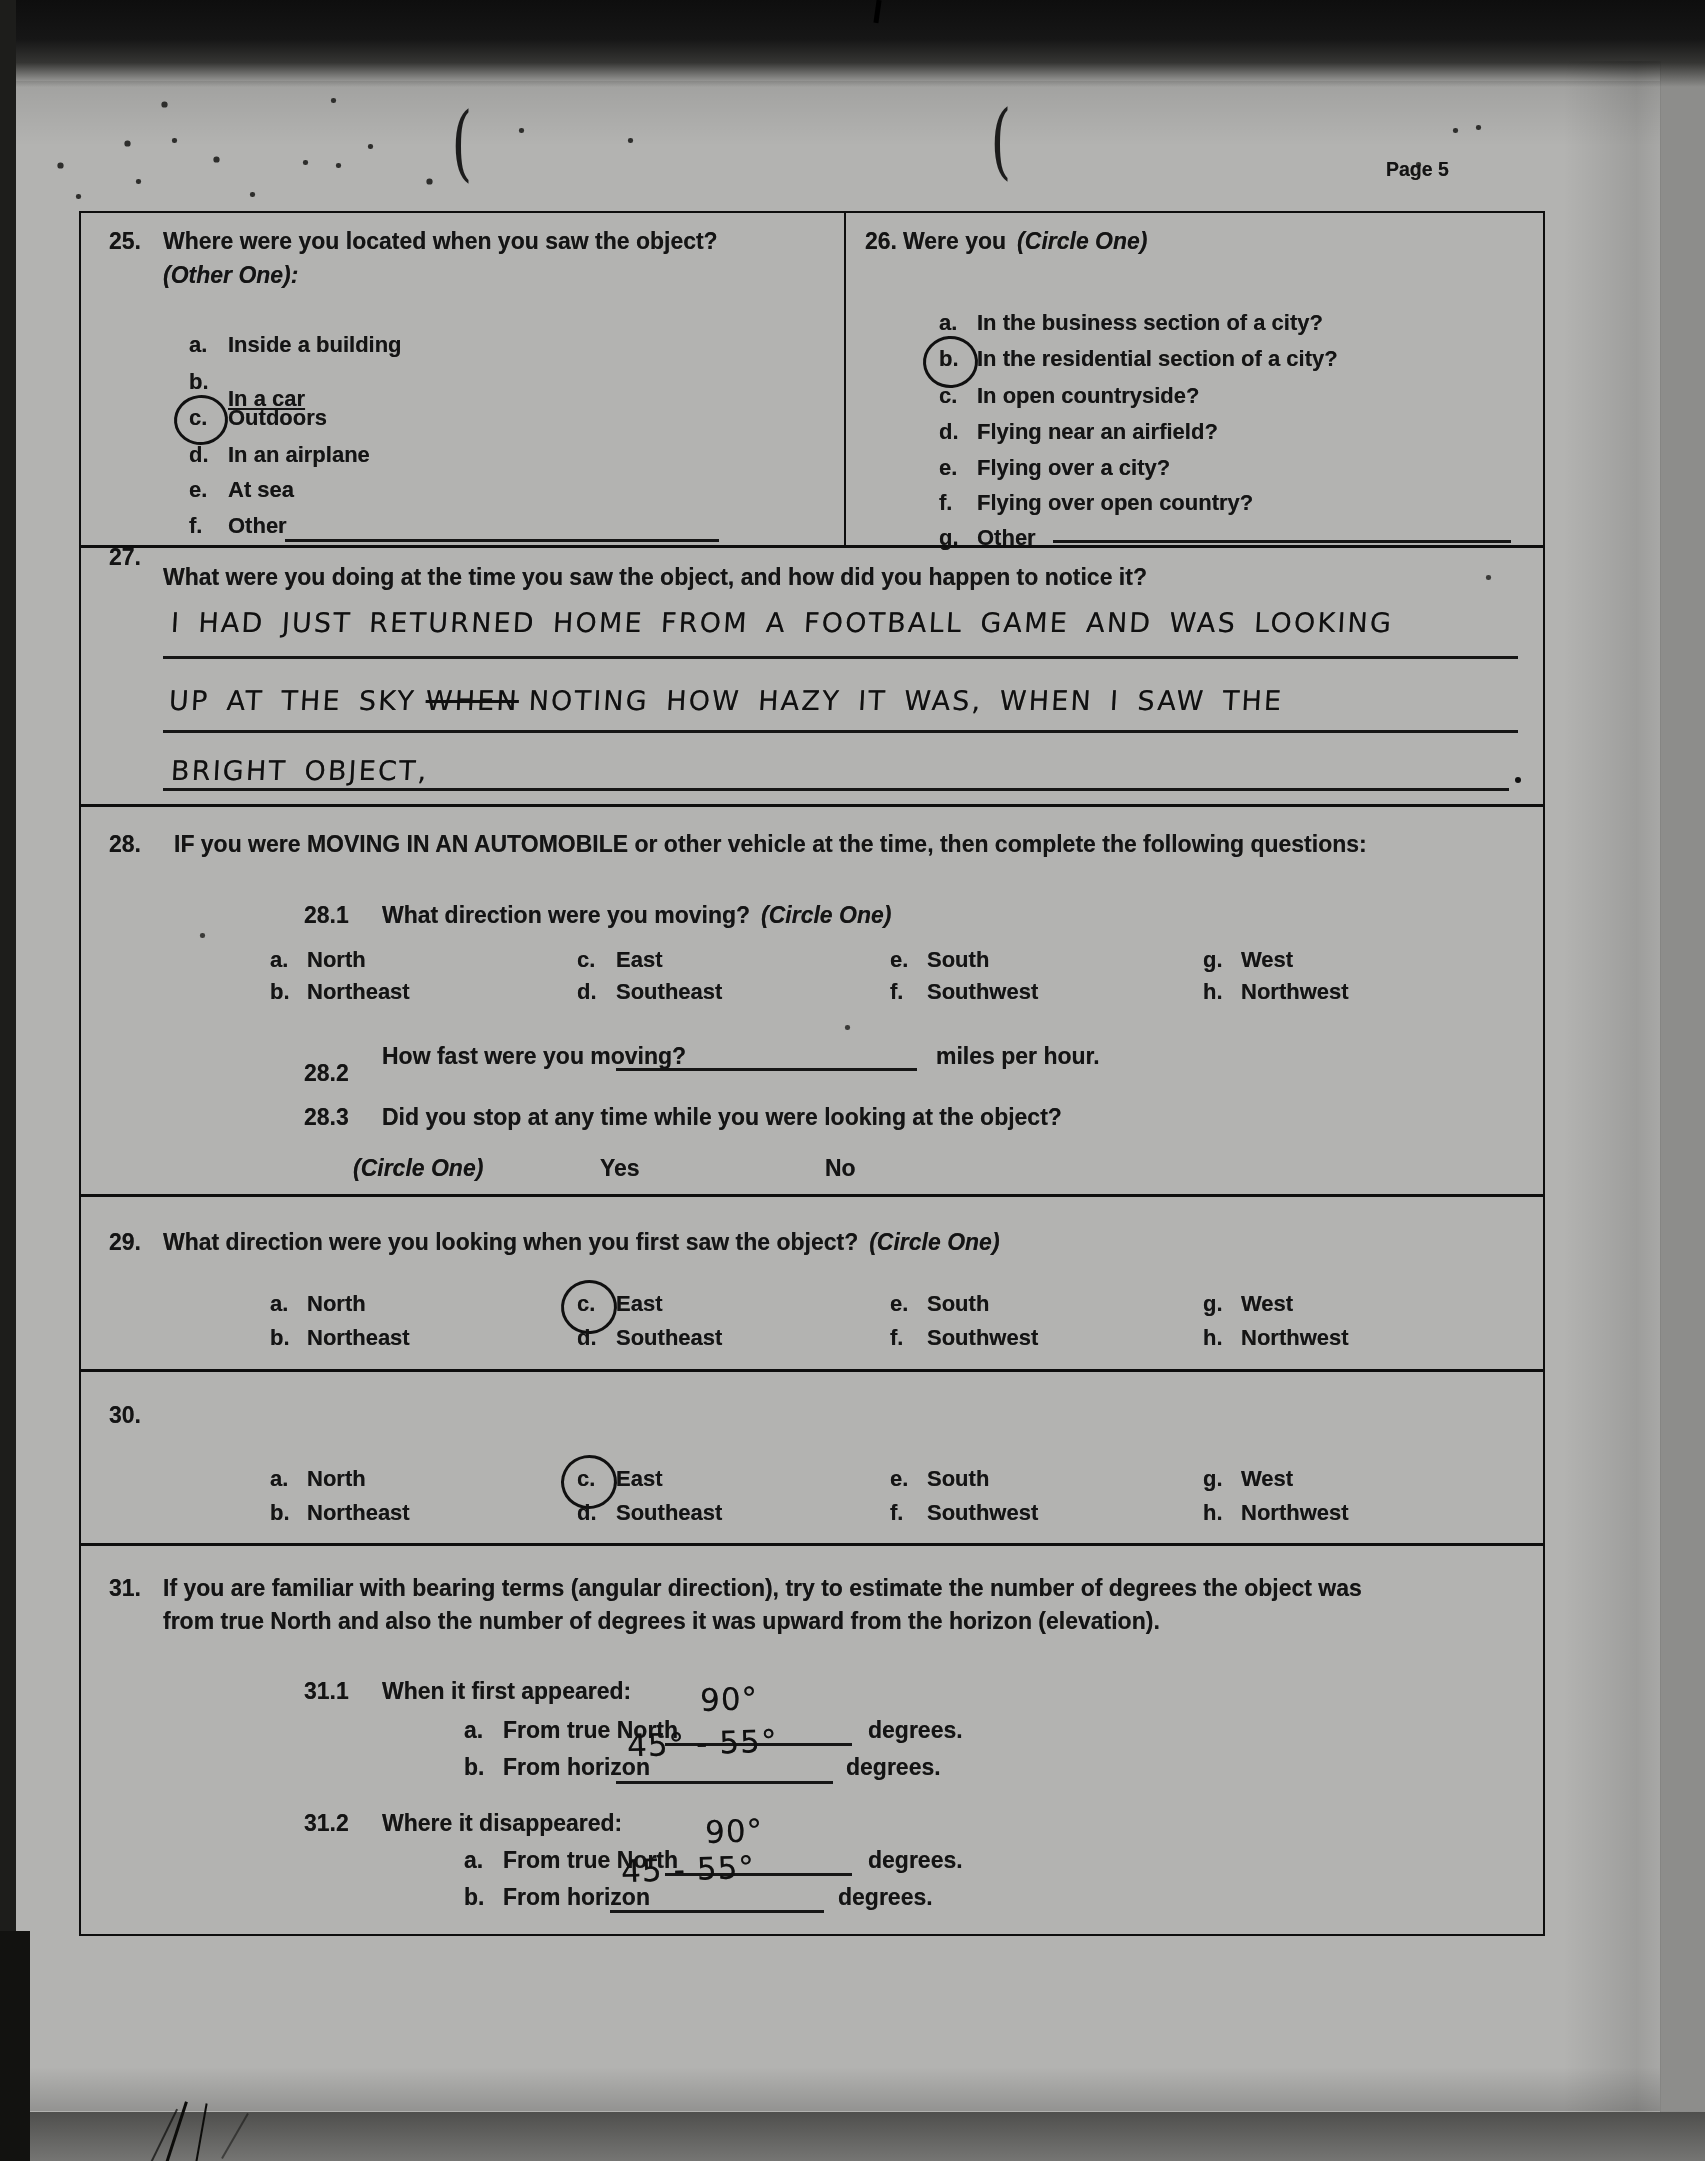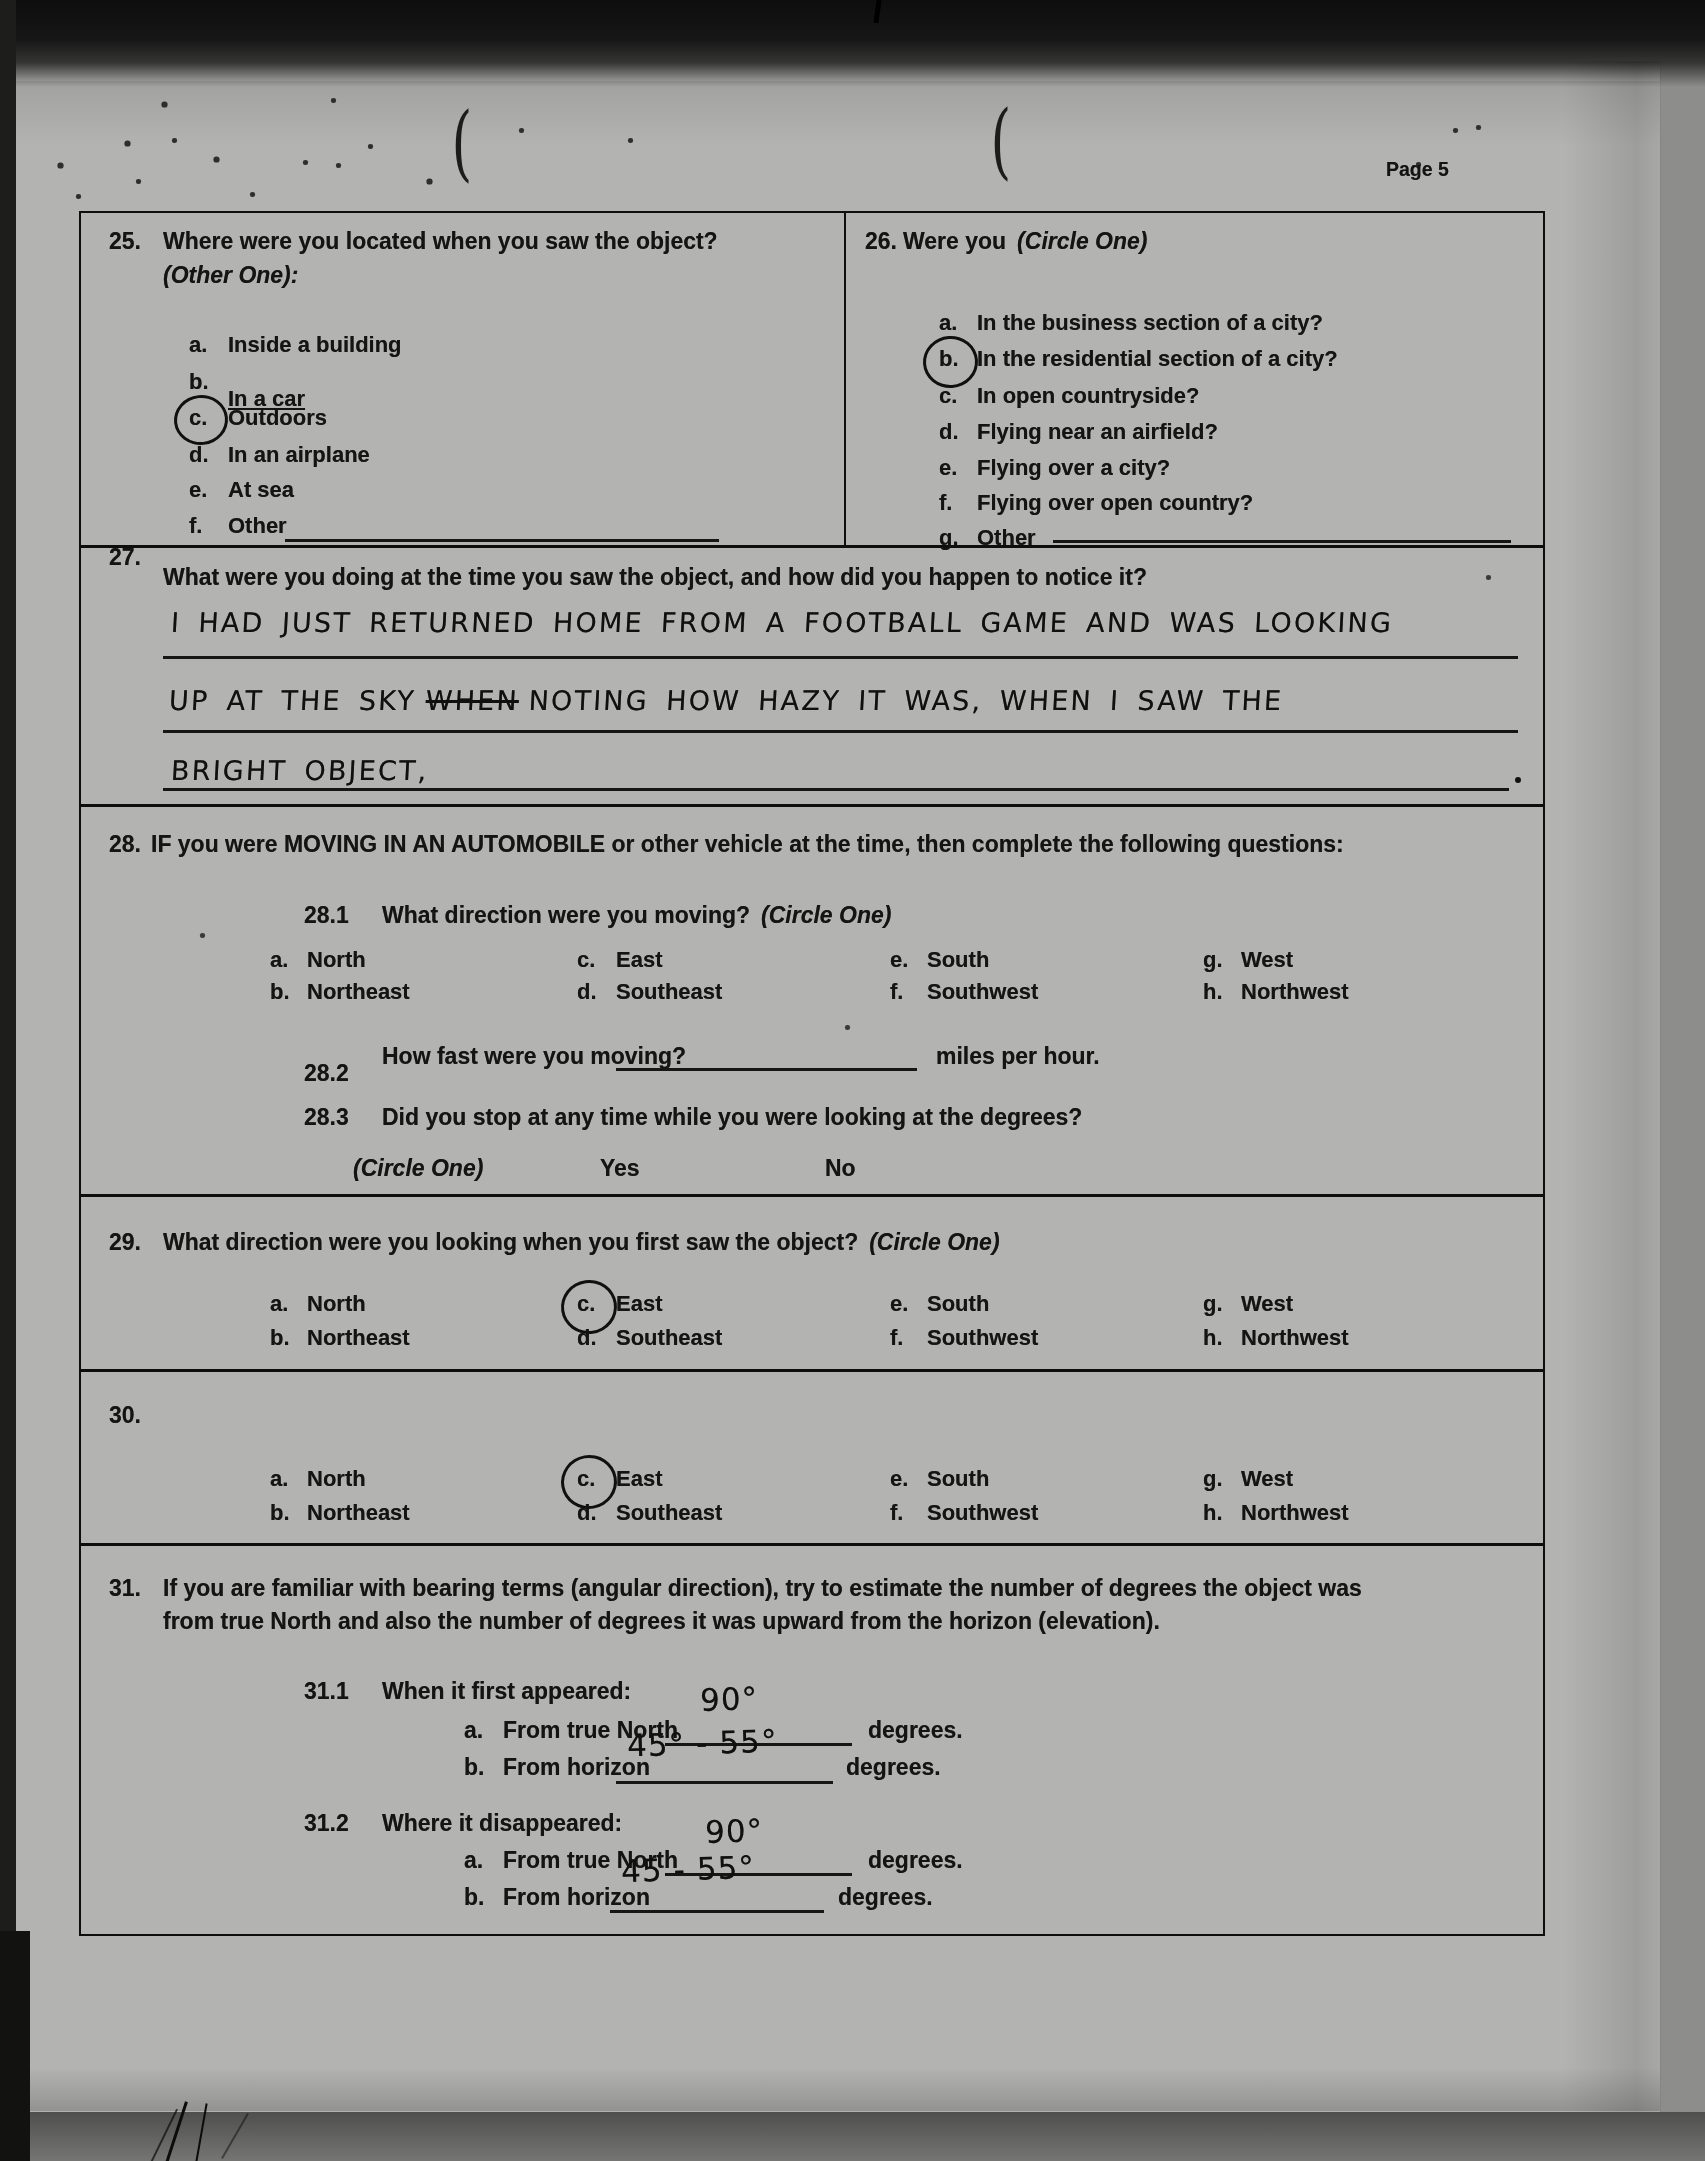--- a/index.html
+++ b/index.html
@@ -128,21 +128,21 @@
   <div class="ul" style="left:163px;top:656px;width:1355px;"></div>
   <div class="t hand" style="left:169px;top:685px;">
     <span>UP AT THE SKY</span><span class="strike">WHEN</span><span>NOTING HOW HAZY IT WAS, WHEN I SAW THE</span>
   </div>
   <div class="ul" style="left:163px;top:730px;width:1355px;"></div>
   <div class="t hand" style="left:171px;top:755px;">BRIGHT OBJECT,</div>
   <div class="ul" style="left:163px;top:788px;width:1346px;"></div>
   <div class="dot" style="left:1515px;top:777px;"></div>
 
   <div class="t qt" style="left:109px;top:831px;">28.</div>
-  <div class="t qt" style="left:151px;top:831px;text-align:center;">IF you were MOVING IN AN AUTOMOBILE or other vehicle at the time, then complete the following questions:</div>
+  <div class="t qt" style="left:174px;top:831px;text-align:center;">IF you were MOVING IN AN AUTOMOBILE or other vehicle at the time, then complete the following questions:</div>
   <div class="t qt" style="left:304px;top:902px;">28.1</div>
   <div class="t qt" style="left:382px;top:902px;">
     <span>What direction were you moving?</span><span class="it sp">(Circle One)</span>
   </div>
   <div class="t opt" style="left:270px;top:947px;">a.</div>
   <div class="t opt" style="left:307px;top:947px;">North</div>
   <div class="t opt" style="left:577px;top:947px;">c.</div>
   <div class="t opt" style="left:616px;top:947px;">East</div>
   <div class="t opt" style="left:890px;top:947px;">e.</div>
   <div class="t opt" style="left:927px;top:947px;">South</div>
@@ -154,21 +154,21 @@
   <div class="t opt" style="left:616px;top:979px;">Southeast</div>
   <div class="t opt" style="left:890px;top:979px;">f.</div>
   <div class="t opt" style="left:927px;top:979px;">Southwest</div>
   <div class="t opt" style="left:1203px;top:979px;">h.</div>
   <div class="t opt" style="left:1241px;top:979px;">Northwest</div>
   <div class="t qt" style="left:304px;top:1043px;margin-top:17px;">28.2</div>
   <div class="t qt" style="left:382px;top:1043px;">How fast were you moving?</div>
   <div class="ul" style="left:616px;top:1068px;width:301px;"></div>
   <div class="t qt" style="left:936px;top:1043px;">miles per hour.</div>
   <div class="t qt" style="left:304px;top:1104px;">28.3</div>
-  <div class="t qt" style="left:382px;top:1104px;">Did you stop at any time while you were looking at the degrees?</div>
+  <div class="t qt" style="left:382px;top:1104px;">Did you stop at any time while you were looking at the object?</div>
   <div class="t qt it" style="left:353px;top:1155px;">(Circle One)</div>
   <div class="t qt" style="left:600px;top:1155px;">Yes</div>
   <div class="t qt" style="left:825px;top:1155px;">No</div>
 
   <div class="t qt" style="left:109px;top:1229px;">29.</div>
   <div class="t qt" style="left:163px;top:1229px;">
     <span>What direction were you looking when you first saw the object?</span><span class="it sp">(Circle One)</span>
   </div>
   <div class="t opt" style="left:270px;top:1291px;">a.</div>
   <div class="t opt" style="left:307px;top:1291px;">North</div>

